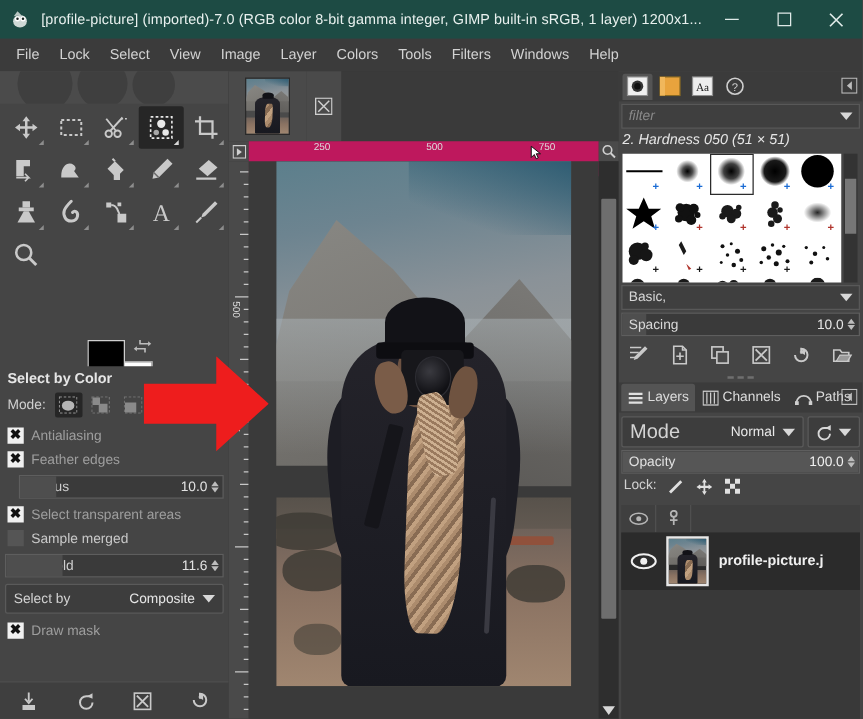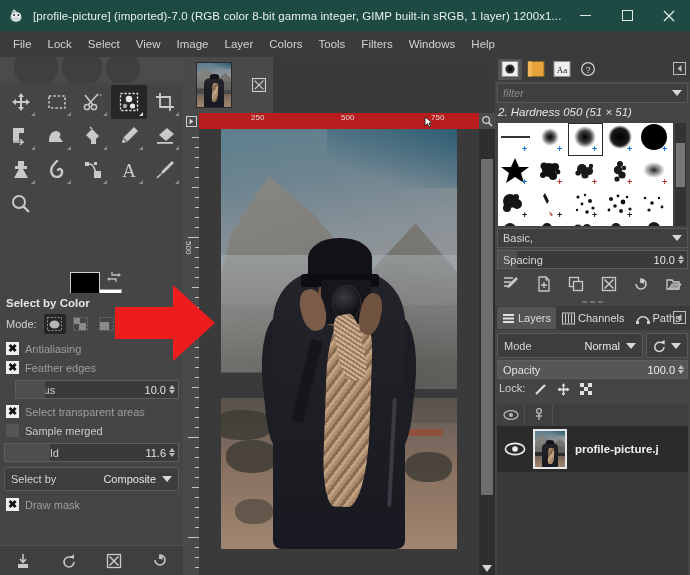--- a/index.html
+++ b/index.html
@@ -175,21 +175,21 @@
   .tabclose {
     width: 28px; height: 56px; display:flex; align-items:center; justify-content:center;
     background:#4a4a4a;
   }
   .ruler-corner {
     position:absolute; left:0; top:56px; width:16px; height:16px;
     background:#4a4a4a; display:flex; align-items:center; justify-content:center;
   }
   .ruler-h {
     position:absolute; left:16px; top:56px; width:280px; height:28px;
-    background:#b91c1c; overflow:hidden;
+    background:#be185d; overflow:hidden;
   }
   .ruler-zoomcorner {
     position:absolute; left:296px; top:56px; width:16px; height:16px;
     background:#4a4a4a; display:flex;align-items:center;justify-content:center;
   }
   .ruler-v {
     position:absolute; left:0; top:72px; width:16px; height:446px;
     background:#4a4a4a; overflow:hidden;
   }
   .rtick { position:absolute; background:#c8c8c8; }
@@ -293,21 +293,21 @@
     display:flex;align-items:center;justify-content:center; }
 
   .moderow {
     position:absolute; left:2px; top:276px; width:191px; height:25px;
     display:flex; align-items:center; gap:3px;
   }
   .modecombo {
     flex:1 1 auto; height:25px; background:#3d3d3d; border:1px solid #5a5a5a;
     display:flex; align-items:center; padding:0 6px; border-radius:2px;
   }
-  .modecombo .ml { flex:1 1 auto; font-size:11px; color:#d4d4d4; }
+  .modecombo .ml { flex:1 1 auto; font-size:16px; color:#d4d4d4; }
   .modecombo .mv { font-size:11px; color:#e8e8e8; margin-right:6px; }
   .switchbtn {
     width:42px; height:25px; background:#3d3d3d; border:1px solid #5a5a5a;
     display:flex;align-items:center;justify-content:center; gap:3px; border-radius:2px;
   }
   .opacityrow {
     position:absolute; left:2px; top:303px; width:191px; height:19px;
     background:#3a3a3a; border:1px solid #5e5e5e; display:flex; align-items:center;
     padding:0 3px 0 5px; overflow:hidden;
   }

